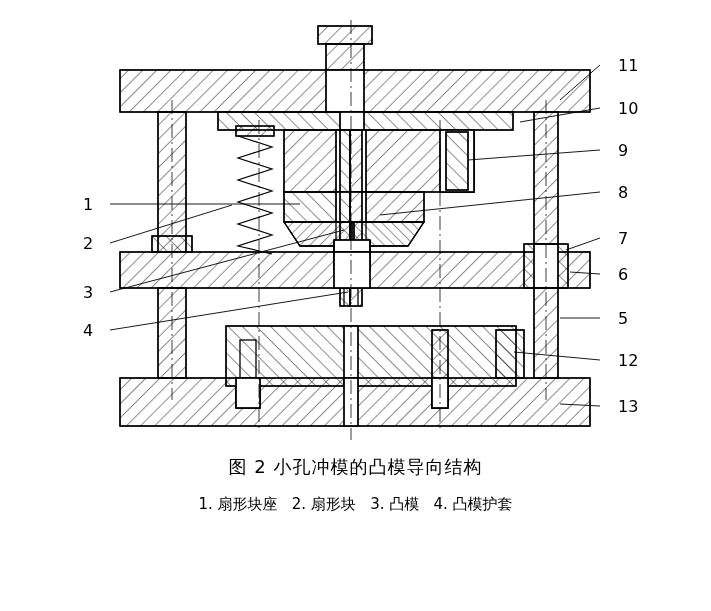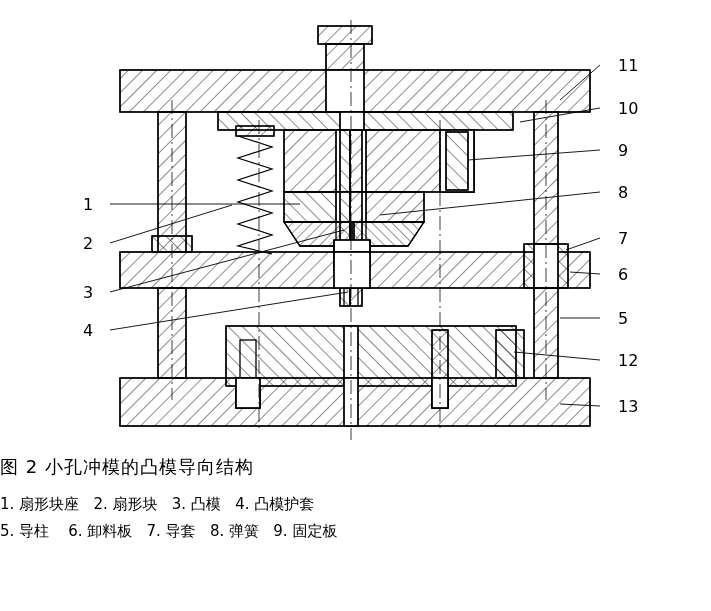--- a/index.html
+++ b/index.html
@@ -23,21 +23,21 @@
   #figure-svg {
     position: absolute;
     left: 0;
     top: 0;
   }
   .caption-block {
     position: absolute;
     left: 0;
     top: 455px;
     width: 711px;
-    text-align: left;
+    text-align: center;
   }
   .fig-title {
     font-family: "DejaVu Sans", sans-serif;
     font-size: 18px;
     letter-spacing: 1px;
     margin-bottom: 12px;
   }
   .legend-line {
     font-family: "DejaVu Sans", sans-serif;
     font-size: 15px;
@@ -235,16 +235,15 @@
       <text x="618" y="280">6</text>
       <text x="618" y="324">5</text>
       <text x="618" y="366">12</text>
       <text x="618" y="412">13</text>
     </g>
   </svg>
 
   <div class="caption-block">
     <div class="fig-title">图 2  小孔冲模的凸模导向结构</div>
     <div class="legend-line">1. 扇形块座   2. 扇形块   3. 凸模   4. 凸模护套</div>
-    <div class="legend-line">5. 导柱    6. 卸料板   7. 导套   8. 弹簧   9. 固定板</div>
   </div>
 
 </div>
 
 </body></html>

